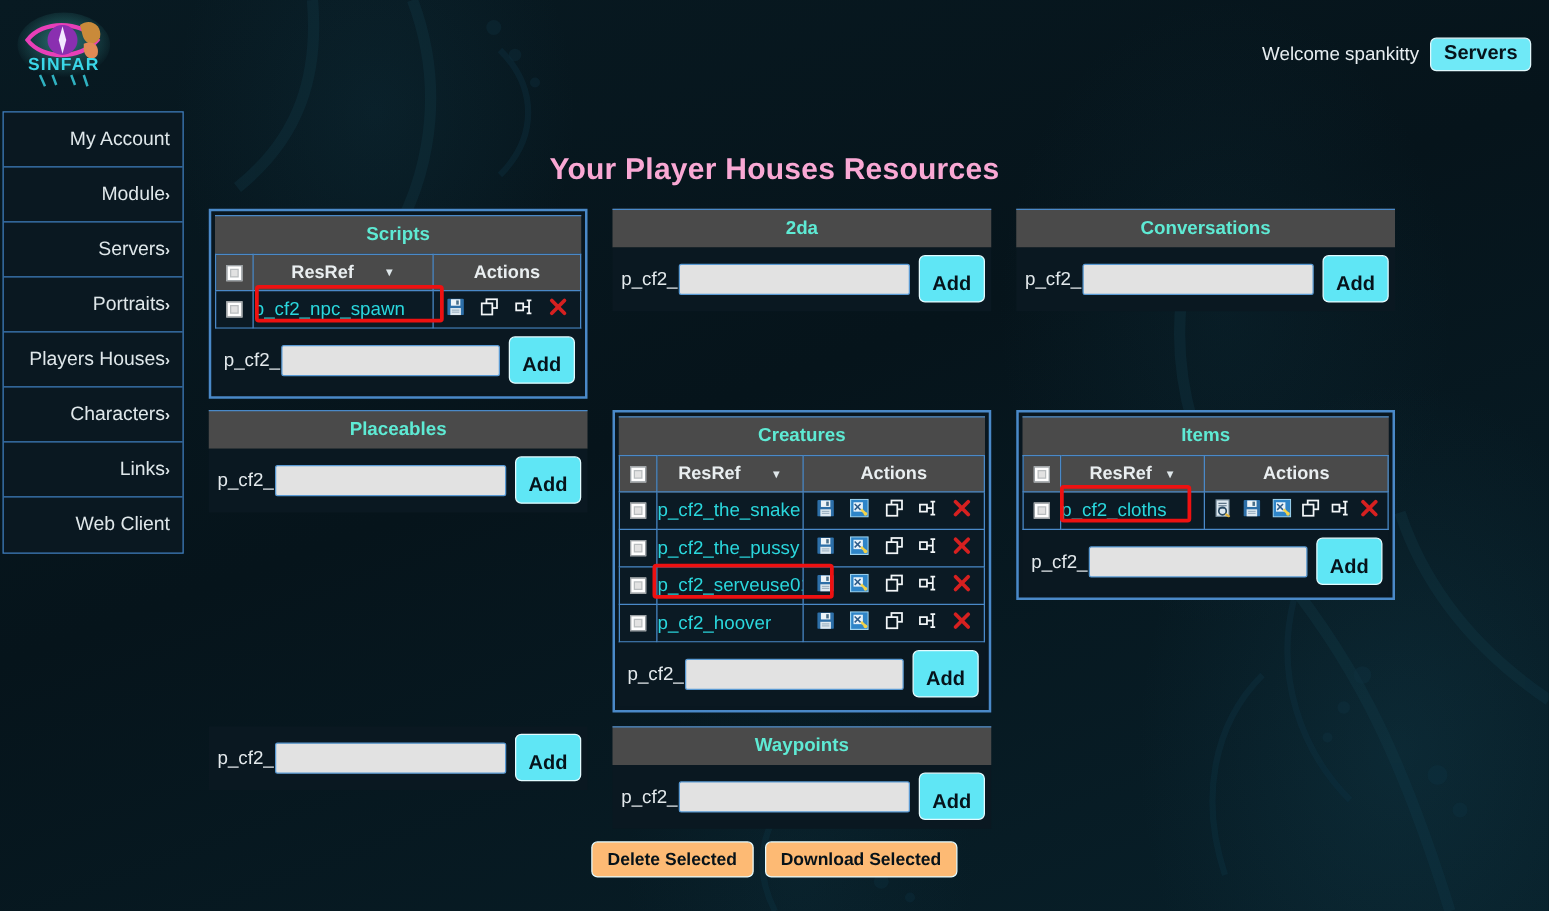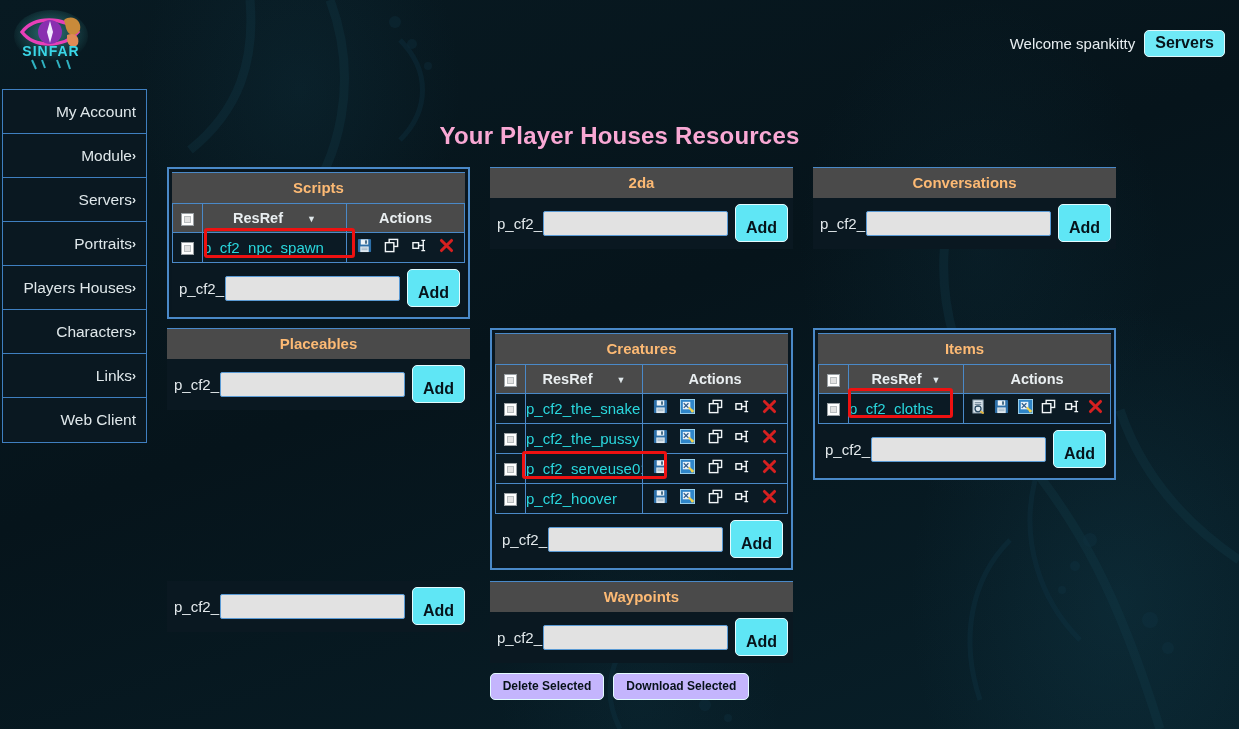--- a/index.html
+++ b/index.html
@@ -69,21 +69,21 @@
 
   .panel { position: absolute; }
   .panel.framed {
     border: 2px solid #4a89c8;
     background: #091720;
     padding: 3px;
   }
   .panel-head {
     background: #4a4a4a;
     border-top: 1px solid #4a89c8;
-    color: #fdba74; font-weight: bold; font-size: 15px;
+    color: #5eead4; font-weight: bold; font-size: 15px;
     text-align: center; padding: 6px 0 7px;
   }
   table.restable {
     width: 100%; border-collapse: collapse;
     table-layout: fixed;
   }
   table.restable th {
     background: #4a4a4a; color: #e9eef0;
     font-size: 14.5px; font-weight: bold;
     border: 1px solid #4a89c8;
@@ -134,22 +134,22 @@
     padding: 14px 10px 4px; cursor:pointer;
     font-family: "Liberation Sans", sans-serif;
   }
 
   
   .bottom-btns {
     position:absolute; left:0; right:0; top:673px;
     display:flex; justify-content:center; gap:9px;
   }
   .big-btn {
-    background:#c4b5fd; color:#071219;
-    font-weight:bold; font-size:12px;
+    background:#fdba74; color:#071219;
+    font-weight:bold; font-size:14px;
     border:1px solid #e3fbff; border-radius:5px;
     padding: 5px 12px 6px; cursor:pointer;
     font-family: "Liberation Sans", sans-serif;
   }
 
   
   .annot {
     position:absolute; border:3px solid #ee1111;
     border-radius:3px; pointer-events:none;
   }

